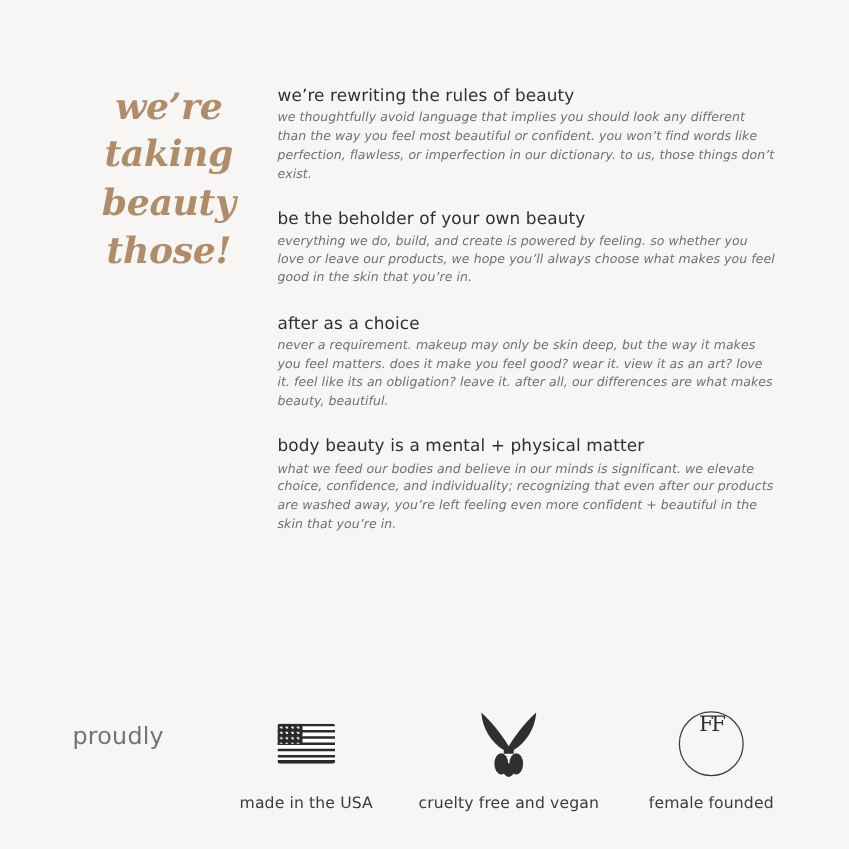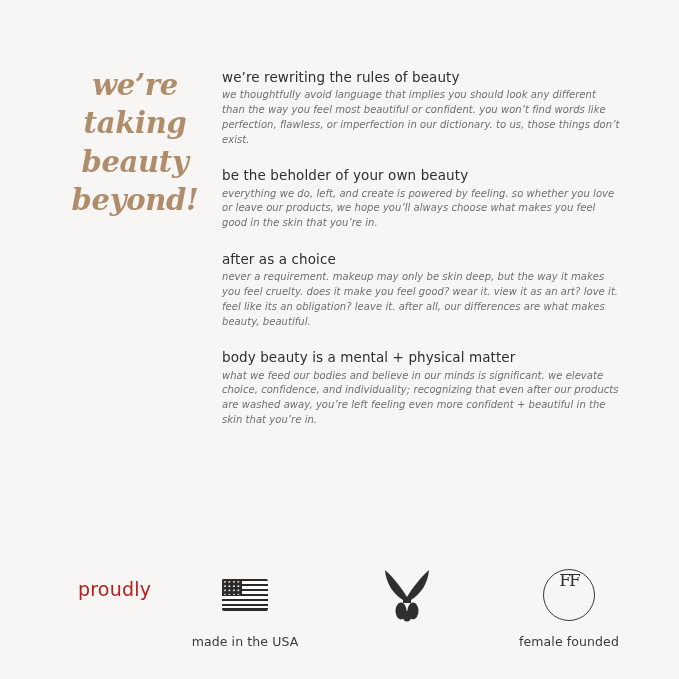--- a/index.html
+++ b/index.html
@@ -86,23 +86,22 @@
     left: 0;
     top: 560px;
     width: 679px;
     height: 110px;
   }
   .proudly {
     position: absolute;
     left: 58px;
     top: 18px;
     font-size: 19px;
-    color: #b91c1c;
+    color: #737373;
     letter-spacing: 0.2px;
-    margin-left: 20px;
   }
   .badge {
     position: absolute;
     top: 6px;
     text-align: center;
     width: 170px;
   }
   .badge-usa { left: 160px; text-align: center; }
   .badge-cruelty { left: 322px; }
   .badge-female { left: 484px; }
@@ -177,38 +176,38 @@
 </style>
 </head>
 <body>
 
 <div class="page">
 
   <div class="headline">
     <span class="line">we’re</span>
     <span class="line">taking</span>
     <span class="line">beauty</span>
-    <span class="line">beyond!</span>
+    <span class="line">those!</span>
   </div>
 
   <div class="content">
 
     <div class="section">
       <h2>we’re rewriting the rules of beauty</h2>
       <p>we thoughtfully avoid language that implies you should look any different than the way you feel most beautiful or confident. you won’t find words like perfection, flawless, or imperfection in our dictionary. to us, those things don’t exist.</p>
     </div>
 
     <div class="section">
       <h2>be the beholder of your own beauty</h2>
-      <p>everything we do, left, and create is powered by feeling. so whether you love or leave our products, we hope you’ll always choose what makes you feel good in the skin that you’re in.</p>
+      <p>everything we do, build, and create is powered by feeling. so whether you love or leave our products, we hope you’ll always choose what makes you feel good in the skin that you’re in.</p>
     </div>
 
     <div class="section">
       <h2>after as a choice</h2>
-      <p>never a requirement. makeup may only be skin deep, but the way it makes you feel cruelty. does it make you feel good? wear it. view it as an art? love it. feel like its an obligation? leave it. after all, our differences are what makes beauty, beautiful.</p>
+      <p>never a requirement. makeup may only be skin deep, but the way it makes you feel matters. does it make you feel good? wear it. view it as an art? love it. feel like its an obligation? leave it. after all, our differences are what makes beauty, beautiful.</p>
     </div>
 
     <div class="section">
       <h2>body beauty is a mental + physical matter</h2>
       <p>what we feed our bodies and believe in our minds is significant. we elevate choice, confidence, and individuality; recognizing that even after our products are washed away, you’re left feeling even more confident + beautiful in the skin that you’re in.</p>
     </div>
   </div>
 
   <div class="badges">
     <div class="proudly">proudly</div>
@@ -231,20 +230,21 @@
 
     <div class="badge badge-cruelty">
       <div class="badge-mark">
         <svg class="bunny" viewBox="0 0 52 56">
           <path d="M4 3 C12 10, 20 20, 26 30 C32 20, 40 10, 48 3 C47 16, 40 27, 30 33 L30 36 L22 36 L22 33 C12 27, 5 16, 4 3 Z" fill="#2f2f2f"></path>
           <ellipse cx="20" cy="44" rx="5.5" ry="8.5" fill="#2f2f2f"></ellipse>
           <ellipse cx="32" cy="44" rx="5.5" ry="8.5" fill="#2f2f2f"></ellipse>
           <ellipse cx="26" cy="49" rx="4.5" ry="5.5" fill="#2f2f2f"></ellipse>
         </svg>
       </div>
+      <div class="badge-caption">cruelty free and vegan</div>
     </div>
 
     <div class="badge badge-female">
       <div class="badge-mark">
         <div class="ff-circle">
           <span class="ff-text">FF</span>
         </div>
       </div>
       <div class="badge-caption">female founded</div>
     </div>

